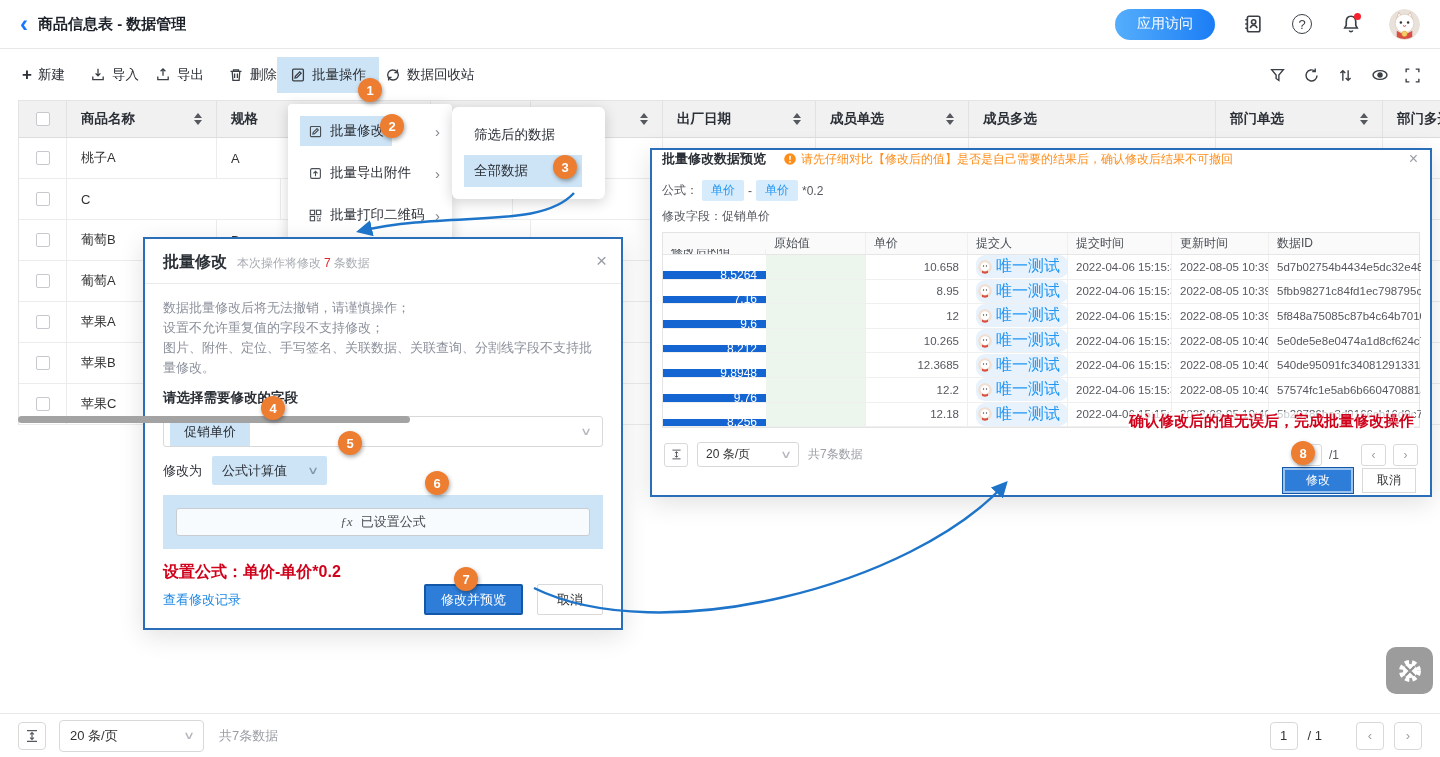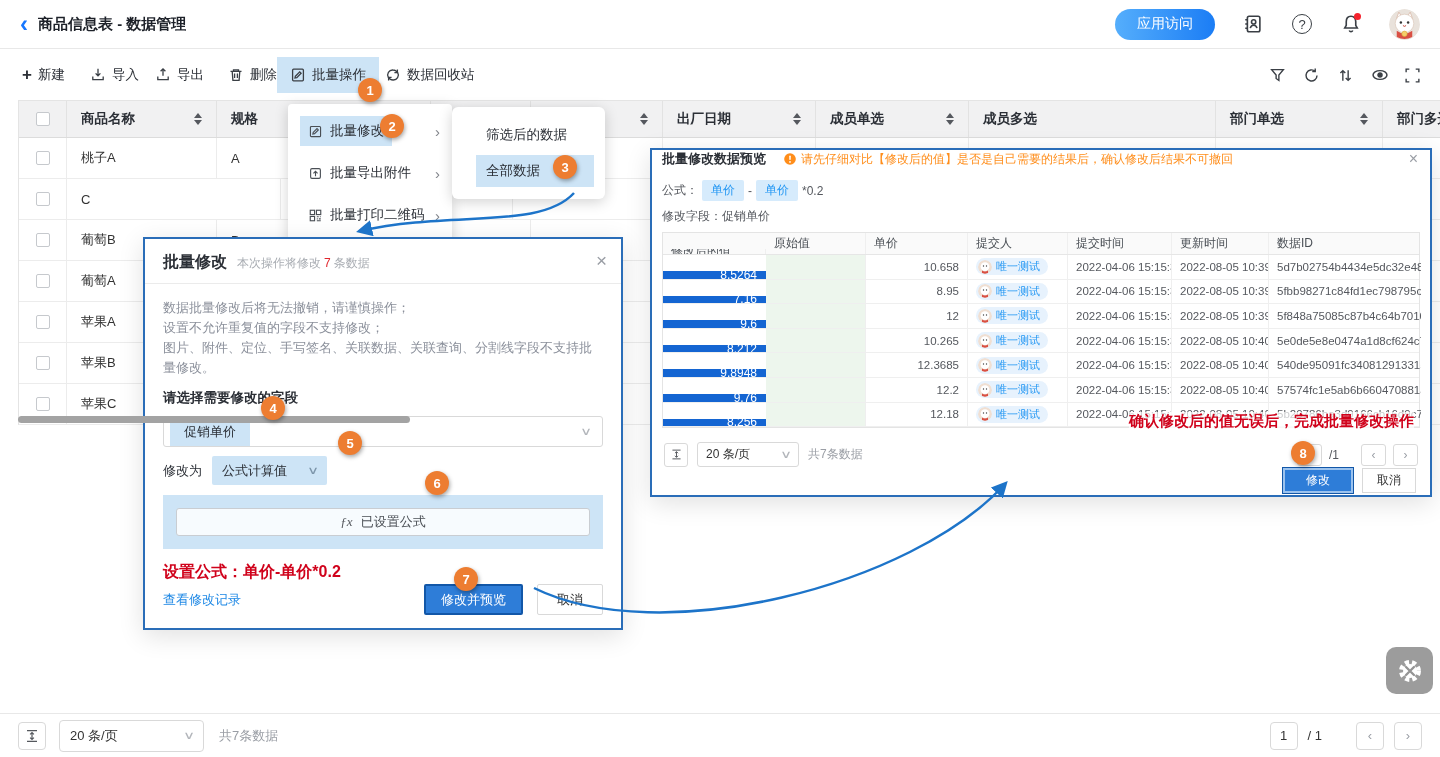--- a/index.html
+++ b/index.html
@@ -58,21 +58,21 @@
 
   
   .menu-panel { position: absolute; left: 288px; top: 104px; width: 164px; background: #fff; border-radius: 4px; box-shadow: 0 3px 14px rgba(0,0,0,.18); padding: 6px 0 10px; z-index: 30; }
   .menu-item { height: 42px; display: flex; align-items: center; padding: 0 12px; cursor: pointer; }
   .menu-item svg { stroke: #4a4f55; fill: none; stroke-width: 1.2; flex: none; }
   .mi-wrap { display: flex; align-items: center; gap: 7px; padding: 6px 8px; }
   .mi-wrap.hl { background: #cde4f6; }
   .mi-label { font-size: 13.5px; color: #2b2f36; white-space: nowrap; }
   .mi-chev { margin-left: auto; color: #80848a; font-size: 15px; }
   .submenu-panel { position: absolute; left: 452px; top: 107px; width: 153px; background: #fff; border-radius: 6px; box-shadow: 0 3px 14px rgba(0,0,0,.18); padding: 10px 0; z-index: 31; }
-  .sub-item { min-height: 36px; display: flex; align-items: center; padding: 0 24px; cursor: pointer; }
+  .sub-item { min-height: 36px; display: flex; align-items: center; padding: 0 12px; cursor: pointer; }
   .sub-label { font-size: 13.5px; color: #2b2f36; padding: 7px 10px; }
   .sub-label.hl { background: #cde4f6; display: inline-block; min-width: 118px; }
 
   
   .badge { position: absolute; width: 24px; height: 24px; border-radius: 50%; background: #ed7d31; color: #fff; font-weight: bold; font-size: 13px; display: flex; align-items: center; justify-content: center; box-shadow: 1px 2px 4px rgba(0,0,0,.35); z-index: 70; }
 
   
   .modal { position: absolute; left: 143px; top: 237px; width: 480px; height: 393px; background: #fff; border: 2px solid #2a6db8; z-index: 40; box-shadow: 0 6px 24px rgba(0,0,0,.12); }
   .modal-head { padding: 13px 18px 10px; display: flex; align-items: baseline; border-bottom: 1px solid #ebebeb; position: relative; }
   .modal-title { font-size: 16px; font-weight: bold; color: #2b2f36; }
@@ -110,21 +110,21 @@
   .pv-field { margin-top: 7px; font-size: 12px; color: #55585e; }
   .ptable { margin-top: 7px; width: 758px; border: 1px solid #e4e4e4; }
   .prow { display: flex; height: 24.6px; border-bottom: 1px solid #efefef; }
   .phead { height: 22px; background: #fafafa; border-bottom: 1px solid #e6e6e6; }
   .pcell { flex: none; border-right: 1px solid #efefef; padding: 0 8px; display: flex; align-items: center; font-size: 11.5px; color: #55585e; overflow: hidden; white-space: nowrap; }
   .phead .pcell { font-size: 12px; color: #4a4f55; }
   .pc0{width:103px;margin-top:16px;} .pc1{width:100px;} .pc2{width:102px;} .pc3{width:100px;} .pc4{width:104px;} .pc5{width:97px;} .pc6{width:152px; border-right:none;}
   .cell-new { background: #1465d2; color: #fff !important; justify-content: flex-end; font-size: 12px !important; border-right: 1px solid #1465d2; }
   .cell-org { background: #edf6ed; }
   .member-chip { display: inline-flex; align-items: center; gap: 4px; background: #e7f2fd; border-radius: 9px; padding: 1px 8px 1px 2px; }
-  .member-chip .name { color: #2196f3; font-size: 11px; }
+  .member-chip .name { color: #2196f3; font-size: 16px; }
   .mini-ava { width: 14px; height: 14px; border-radius: 50%; overflow: hidden; flex: none; }
   .pv-note { position: absolute; right: 16px; top: 262px; color: #d0021b; font-weight: bold; font-size: 15px; z-index: 5; background: rgba(255,255,255,.7); }
   .pv-foot { position: absolute; left: 12px; right: 12px; top: 292px; display: flex; align-items: center; gap: 9px; }
   .pv-foot .sq-btn { width: 24px; height: 24px; border-radius: 3px; }
   .pv-select { height: 25px; width: 102px; border: 1px solid #d9d9d9; border-radius: 3px; display: flex; align-items: center; justify-content: space-between; padding: 0 8px; font-size: 12px; cursor: pointer; }
   .pv-total { font-size: 12px; color: #9a9ea5; }
   .pv-pages { margin-left: auto; display: flex; align-items: center; gap: 7px; }
   .pv-pagebox { min-width: 25px; height: 22px; border: 1px solid #d9d9d9; border-radius: 3px; display: flex; align-items: center; justify-content: center; font-size: 12px; cursor: pointer; background: #fff; }
   .pv-of { font-size: 12px; color: #55585e; }
   .pv-actions { position: absolute; right: 14px; top: 318px; display: flex; gap: 9px; }

